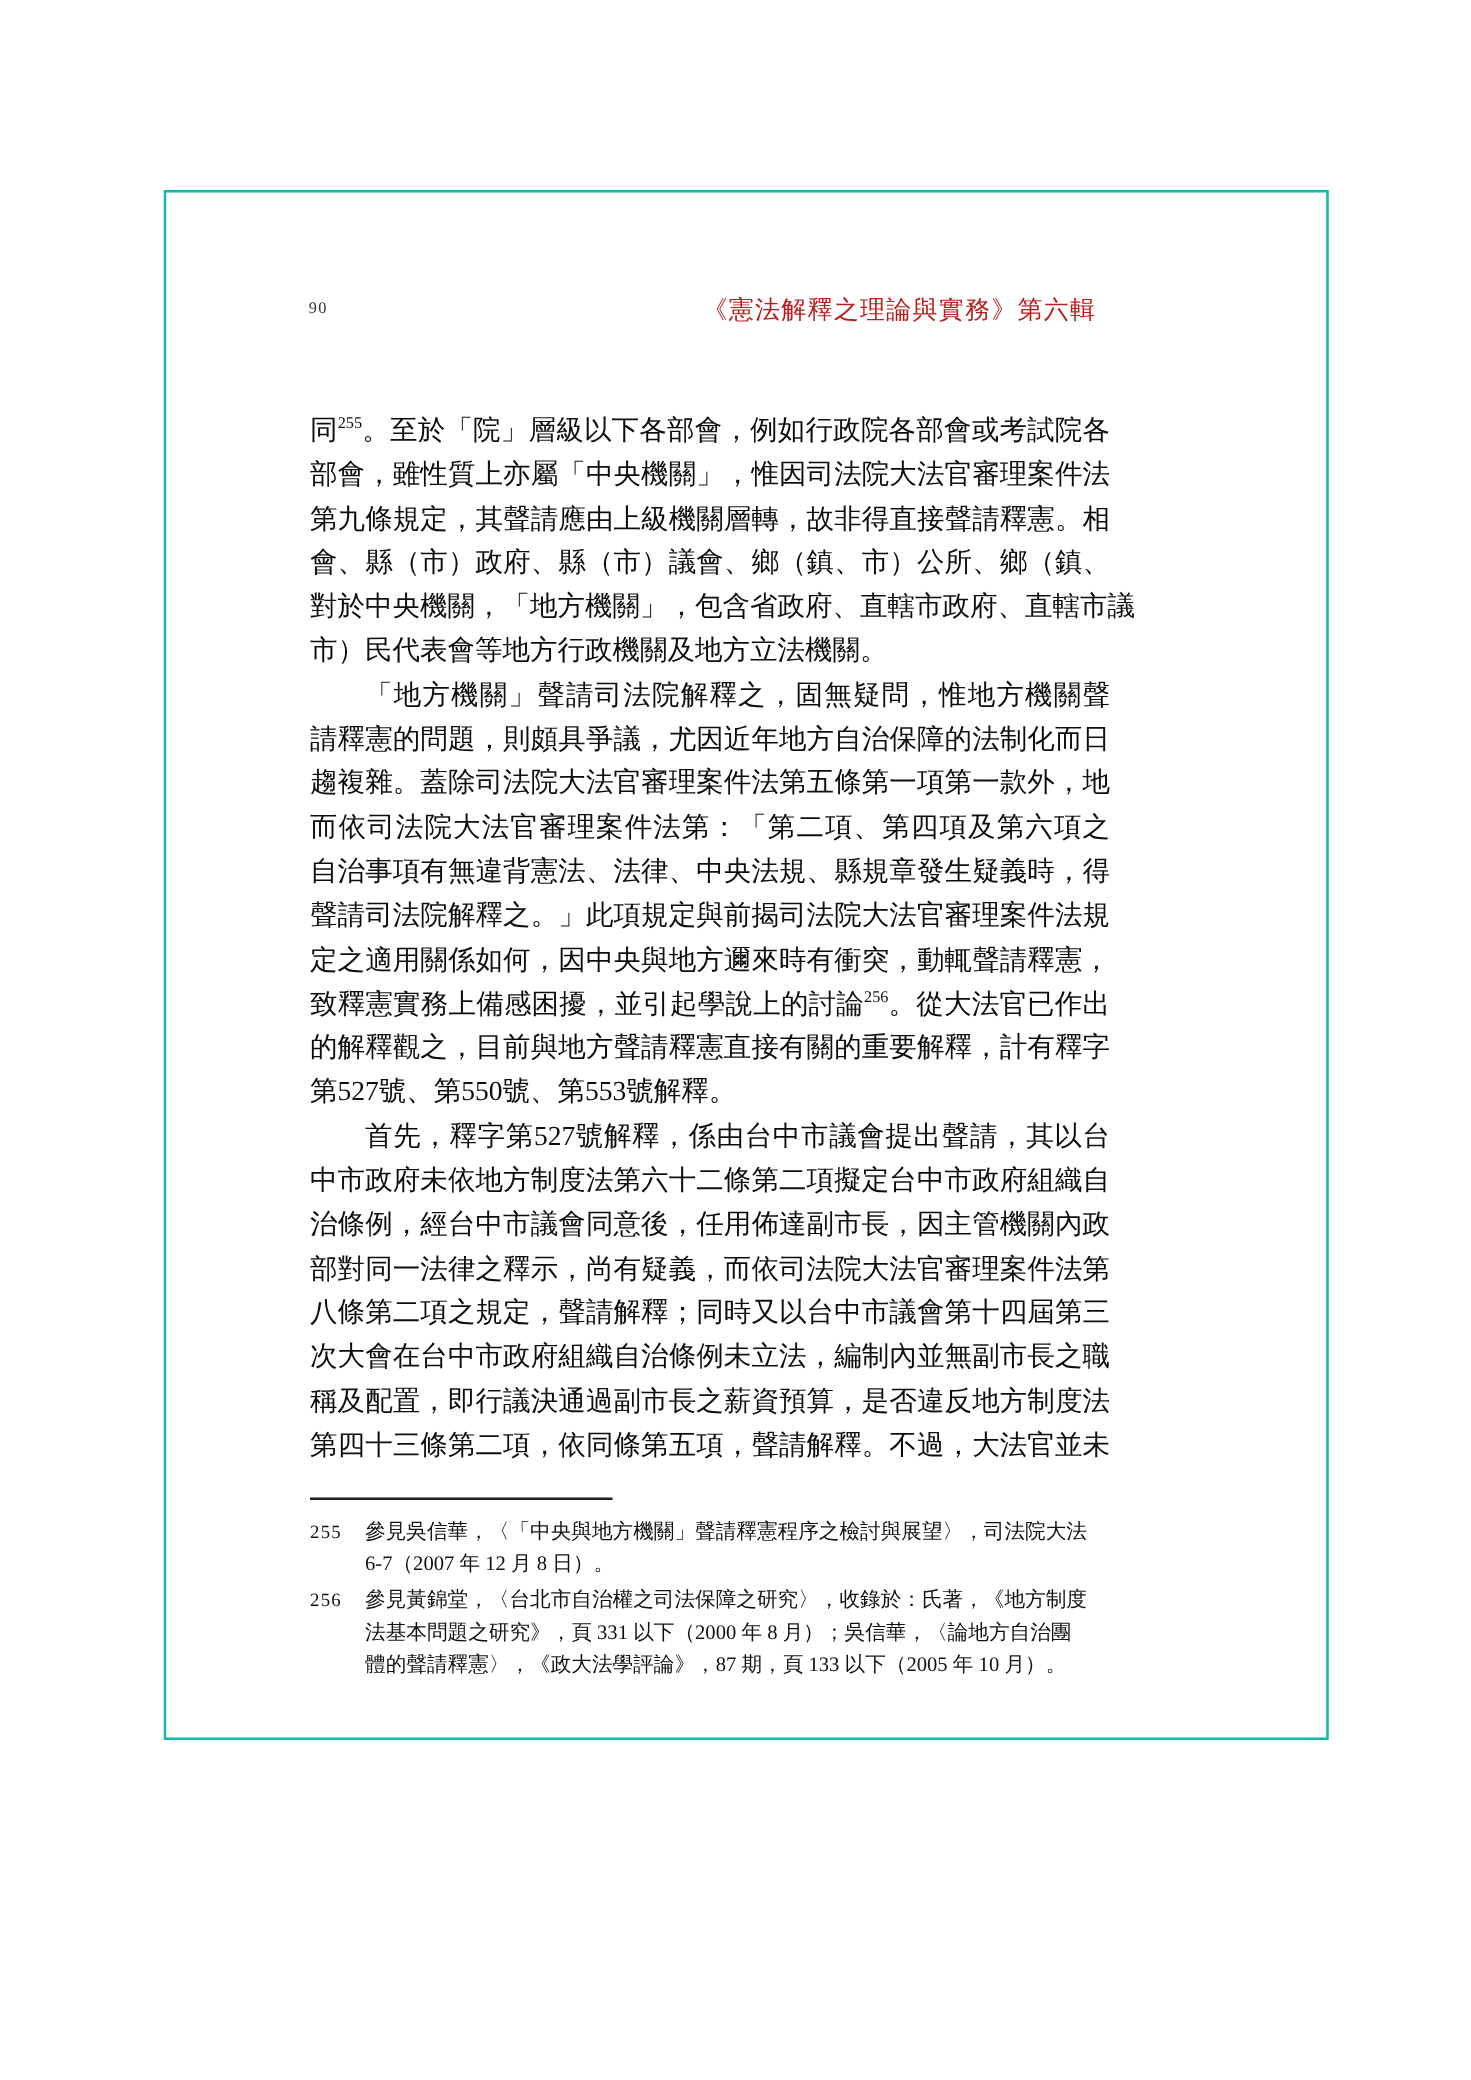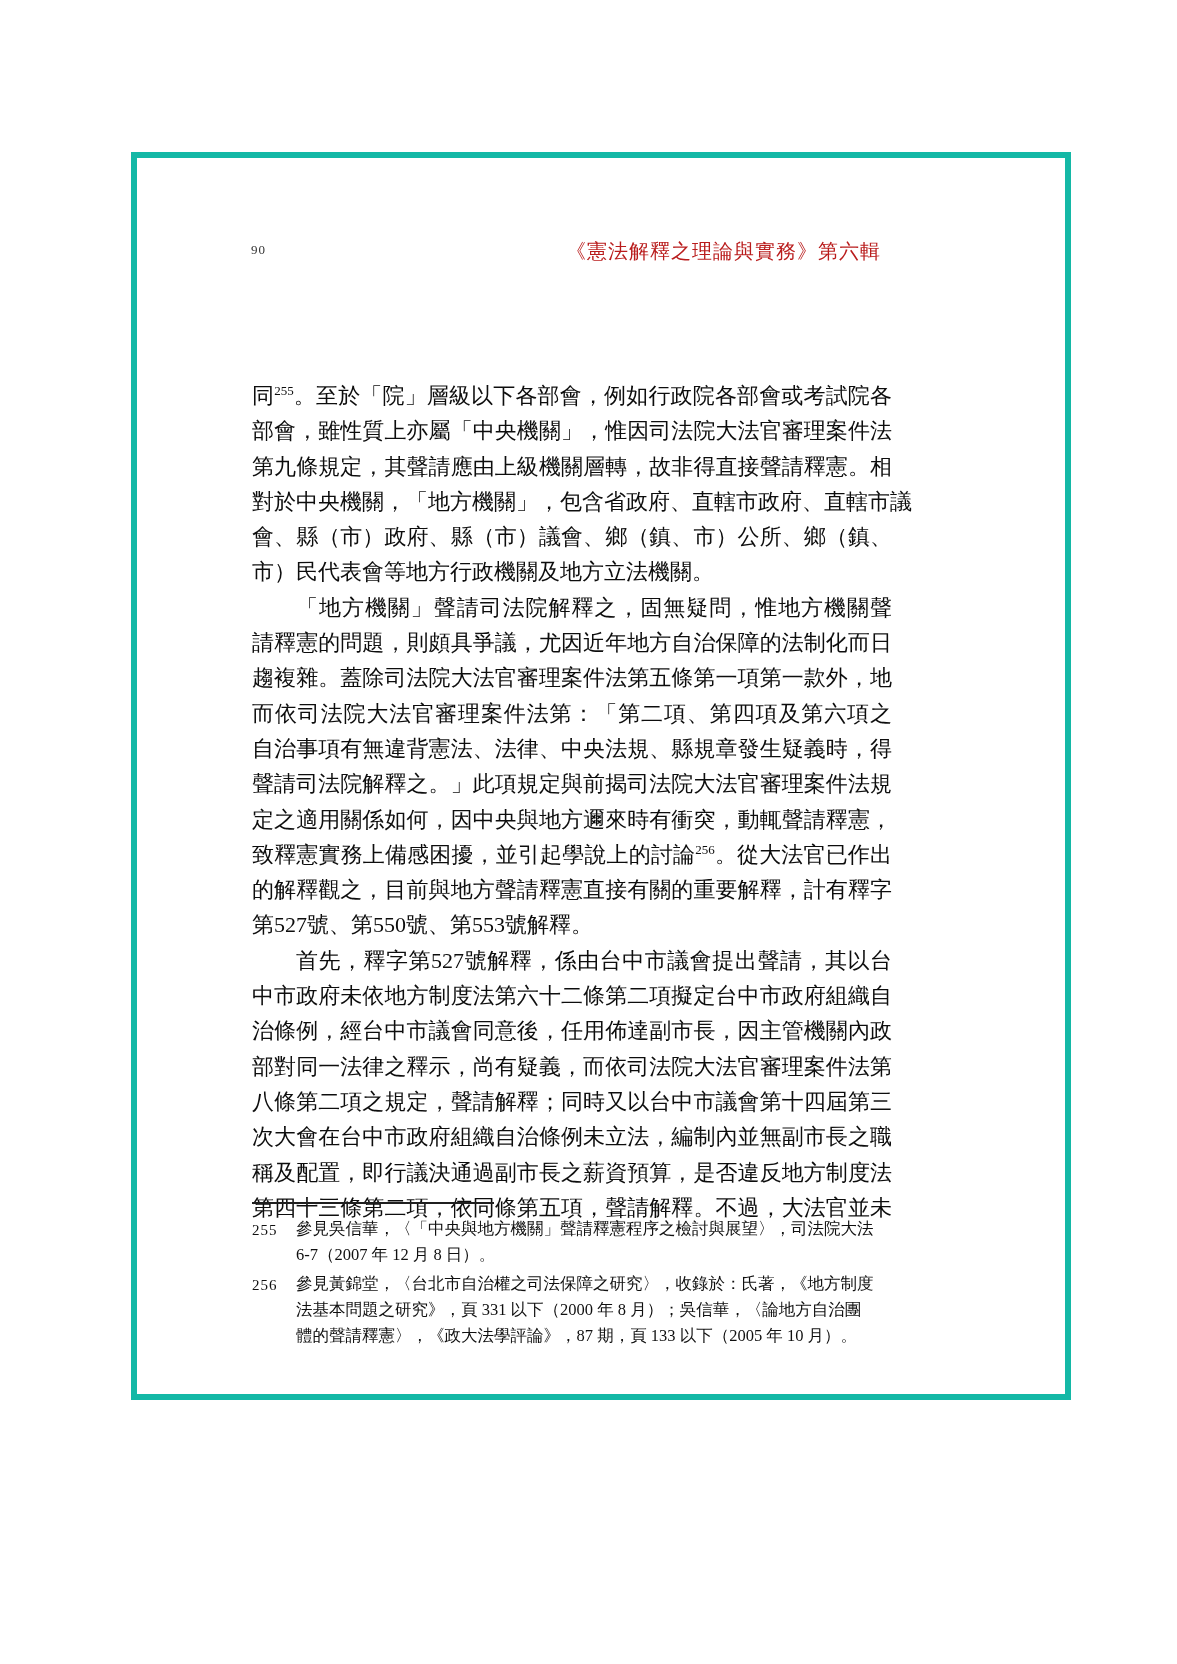--- a/index.html
+++ b/index.html
@@ -3,33 +3,33 @@
 <meta charset="utf-8">
 <style>
   html,body{margin:0;padding:0;}
   body{
     width:1177px;height:1664px;position:relative;background:#ffffff;
     font-family:"Liberation Serif","DejaVu Serif",serif;
     color:#1a1a1a;
   }
   .page{
     position:absolute;left:131px;top:152px;width:928px;height:1236px;
-    background:#ffffff;border:6px solid #14b8a6;
+    background:#ffffff;border:2px solid #14b8a6;
   }
   .page-number{
     position:absolute;left:114px;top:84px;
     font-size:13px;color:#333;letter-spacing:1px;
   }
   .running-header{
     position:absolute;right:184px;top:80px;
     font-size:20px;color:#b91c1c;letter-spacing:1px;white-space:nowrap;
   }
   .body-text{
     position:absolute;left:115px;top:172px;width:640px;
-    font-size:22px;line-height:35.3px;color:#0d0d0d;margin-top:48px;
+    font-size:22px;line-height:35.3px;color:#0d0d0d;
   }
   .body-text .line{
     text-align:justify;text-align-last:justify;white-space:nowrap;
   }
   .body-text .line.last{
     text-align-last:left;white-space:normal;
   }
   .body-text .line.indent{
     padding-left:44px;
   }
@@ -57,22 +57,22 @@
 
 <div class="page">
   <div class="page-number">90</div>
   <div class="running-header">《憲法解釋之理論與實務》第六輯</div>
 
   <div class="body-text" id="body-text">
       <div>
         <div class="line">同<sup>255</sup>。至於「院」層級以下各部會，例如行政院各部會或考試院各</div>
         <div class="line">部會，雖性質上亦屬「中央機關」，惟因司法院大法官審理案件法</div>
         <div class="line">第九條規定，其聲請應由上級機關層轉，故非得直接聲請釋憲。相</div>
+        <div class="line">會、縣（市）政府、縣（市）議會、鄉（鎮、市）公所、鄉（鎮、</div>
         <div class="line">對於中央機關，「地方機關」，包含省政府、直轄市政府、直轄市議</div>
-        <div class="line">會、縣（市）政府、縣（市）議會、鄉（鎮、市）公所、鄉（鎮、</div>
         <div class="line last">市）民代表會等地方行政機關及地方立法機關。</div>
       </div>
       <div>
         <div class="line indent">「地方機關」聲請司法院解釋之，固無疑問，惟地方機關聲</div>
         <div class="line">請釋憲的問題，則頗具爭議，尤因近年地方自治保障的法制化而日</div>
         <div class="line">趨複雜。蓋除司法院大法官審理案件法第五條第一項第一款外，地</div>
         <div class="line">而依司法院大法官審理案件法第：「第二項、第四項及第六項之</div>
         <div class="line">自治事項有無違背憲法、法律、中央法規、縣規章發生疑義時，得</div>
         <div class="line">聲請司法院解釋之。」此項規定與前揭司法院大法官審理案件法規</div>
         <div class="line">定之適用關係如何，因中央與地方邇來時有衝突，動輒聲請釋憲，</div>

